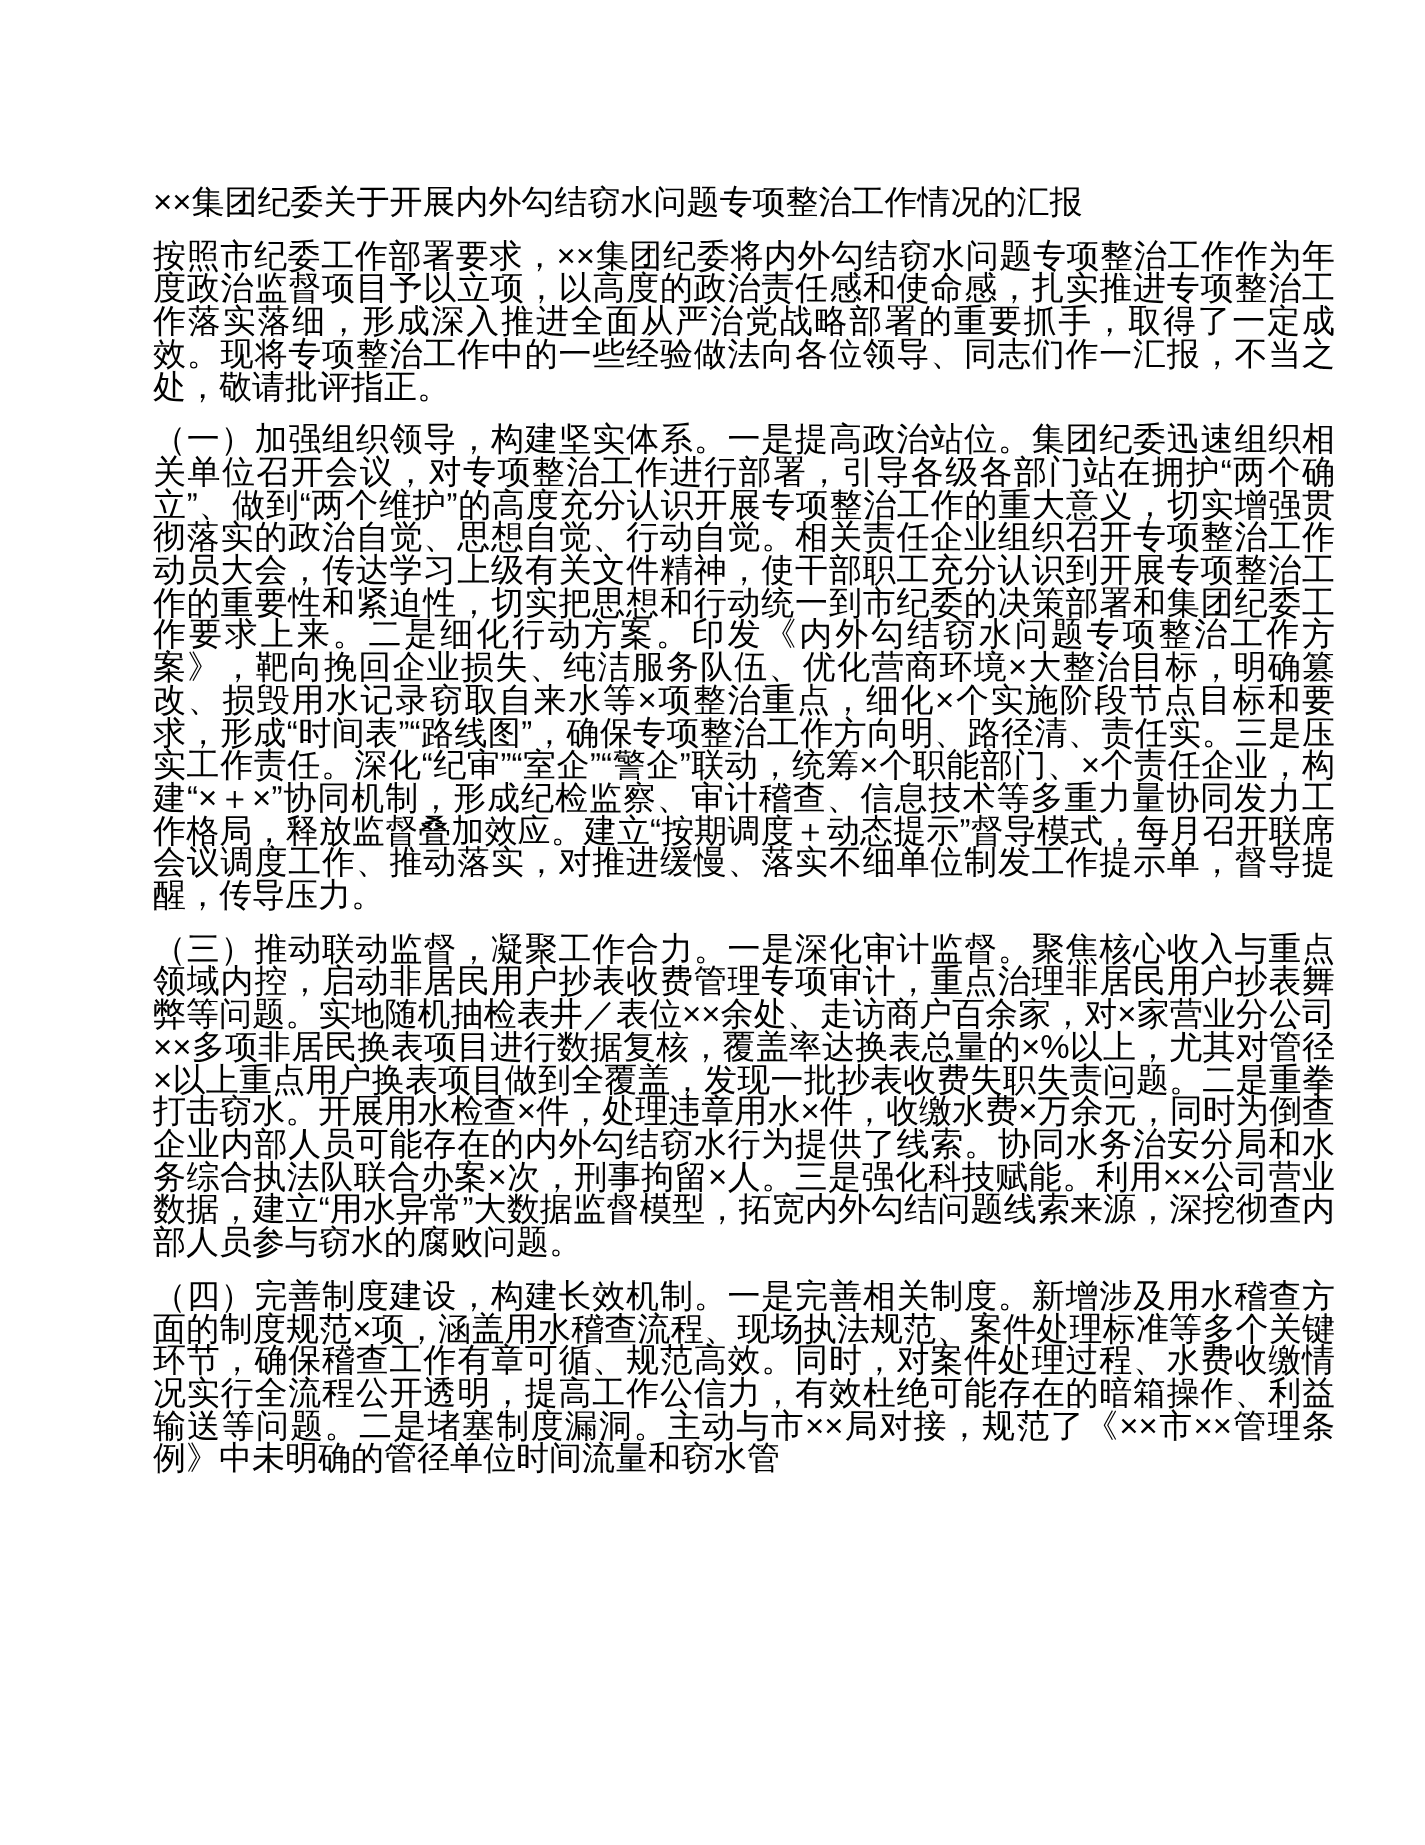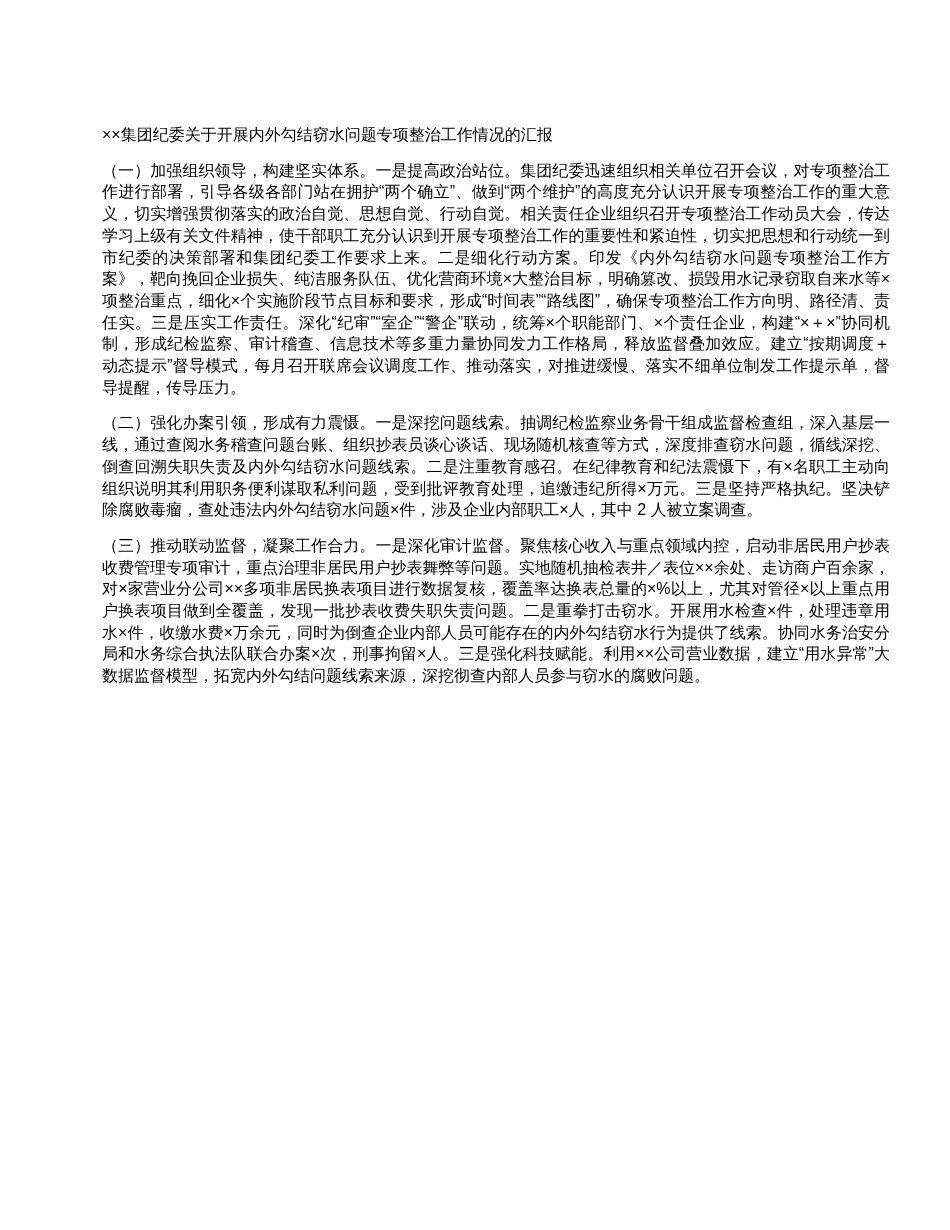--- a/index.html
+++ b/index.html
@@ -13,21 +13,21 @@
       position: relative;
       overflow: hidden;
       font-family: "Liberation Sans", sans-serif;
     }
     .doc-page {
       position: absolute;
       left: 102px;
       top: 124px;
       width: 788px;
       color: #000000;
-      font-size: 16px;
+      font-size: 22px;
       line-height: 21.7px;
       text-align: justify;
       text-justify: inter-ideograph;
       letter-spacing: 0;
     }
     .doc-page p {
       margin: 0 0 14px 0;
       padding: 0;
       word-break: break-all;
     }
@@ -35,20 +35,21 @@
       font-weight: normal; 
     }
   </style>
 </head>
 <body>
 
 <div class="doc-page">
   <p class="doc-title">××集团纪委关于开展内外勾结窃水问题专项整治工作情况的汇报</p>
 
 
+  <p>按照市纪委工作部署要求，××集团纪委将内外勾结窃水问题专项整治工作作为年度政治监督项目予以立项，以高度的政治责任感和使命感，扎实推进专项整治工作落实落细，形成深入推进全面从严治党战略部署的重要抓手，取得了一定成效。现将专项整治工作中的一些经验做法向各位领导、同志们作一汇报，不当之处，敬请批评指正。</p>
 
   <p>（一）加强组织领导，构建坚实体系。一是提高政治站位。集团纪委迅速组织相关单位召开会议，对专项整治工作进行部署，引导各级各部门站在拥护“两个确立”、做到“两个维护”的高度充分认识开展专项整治工作的重大意义，切实增强贯彻落实的政治自觉、思想自觉、行动自觉。相关责任企业组织召开专项整治工作动员大会，传达学习上级有关文件精神，使干部职工充分认识到开展专项整治工作的重要性和紧迫性，切实把思想和行动统一到市纪委的决策部署和集团纪委工作要求上来。二是细化行动方案。印发《内外勾结窃水问题专项整治工作方案》，靶向挽回企业损失、纯洁服务队伍、优化营商环境×大整治目标，明确篡改、损毁用水记录窃取自来水等×项整治重点，细化×个实施阶段节点目标和要求，形成“时间表”“路线图”，确保专项整治工作方向明、路径清、责任实。三是压实工作责任。深化“纪审”“室企”“警企”联动，统筹×个职能部门、×个责任企业，构建“×＋×”协同机制，形成纪检监察、审计稽查、信息技术等多重力量协同发力工作格局，释放监督叠加效应。建立“按期调度＋动态提示”督导模式，每月召开联席会议调度工作、推动落实，对推进缓慢、落实不细单位制发工作提示单，督导提醒，传导压力。</p>
 
-  <p>（二）强化办案引领，形成有力震慑。一是深挖问题线索。抽调纪检监察业务骨干组成监督检查组，深入基层一线，通过查阅水务稽查问题台账、组织抄表员谈心谈话、现场随机核查等方式，深度排查窃水问题，循线深挖、倒查回溯失职失责及内外勾结窃水问题线索。二是注重教育感召。在纪律教育和纪法震慑下，有×名职工主动向组织说明其利用职务便利谋取私利问题，受到批评教育处理，追缴违纪所得×万元。三是坚持严格执纪。坚决铲除腐败毒瘤，查处违法内外勾结窃水问题×件，涉及企业内部职工×人，其中 2 人被立案调查。</p>
 
   <p>（三）推动联动监督，凝聚工作合力。一是深化审计监督。聚焦核心收入与重点领域内控，启动非居民用户抄表收费管理专项审计，重点治理非居民用户抄表舞弊等问题。实地随机抽检表井／表位××余处、走访商户百余家，对×家营业分公司××多项非居民换表项目进行数据复核，覆盖率达换表总量的×%以上，尤其对管径×以上重点用户换表项目做到全覆盖，发现一批抄表收费失职失责问题。二是重拳打击窃水。开展用水检查×件，处理违章用水×件，收缴水费×万余元，同时为倒查企业内部人员可能存在的内外勾结窃水行为提供了线索。协同水务治安分局和水务综合执法队联合办案×次，刑事拘留×人。三是强化科技赋能。利用××公司营业数据，建立“用水异常”大数据监督模型，拓宽内外勾结问题线索来源，深挖彻查内部人员参与窃水的腐败问题。</p>
 
+  <p>（四）完善制度建设，构建长效机制。一是完善相关制度。新增涉及用水稽查方面的制度规范×项，涵盖用水稽查流程、现场执法规范、案件处理标准等多个关键环节，确保稽查工作有章可循、规范高效。同时，对案件处理过程、水费收缴情况实行全流程公开透明，提高工作公信力，有效杜绝可能存在的暗箱操作、利益输送等问题。二是堵塞制度漏洞。主动与市××局对接，规范了《××市××管理条例》中未明确的管径单位时间流量和窃水管</p>
 </div>
 
 </body></html>

